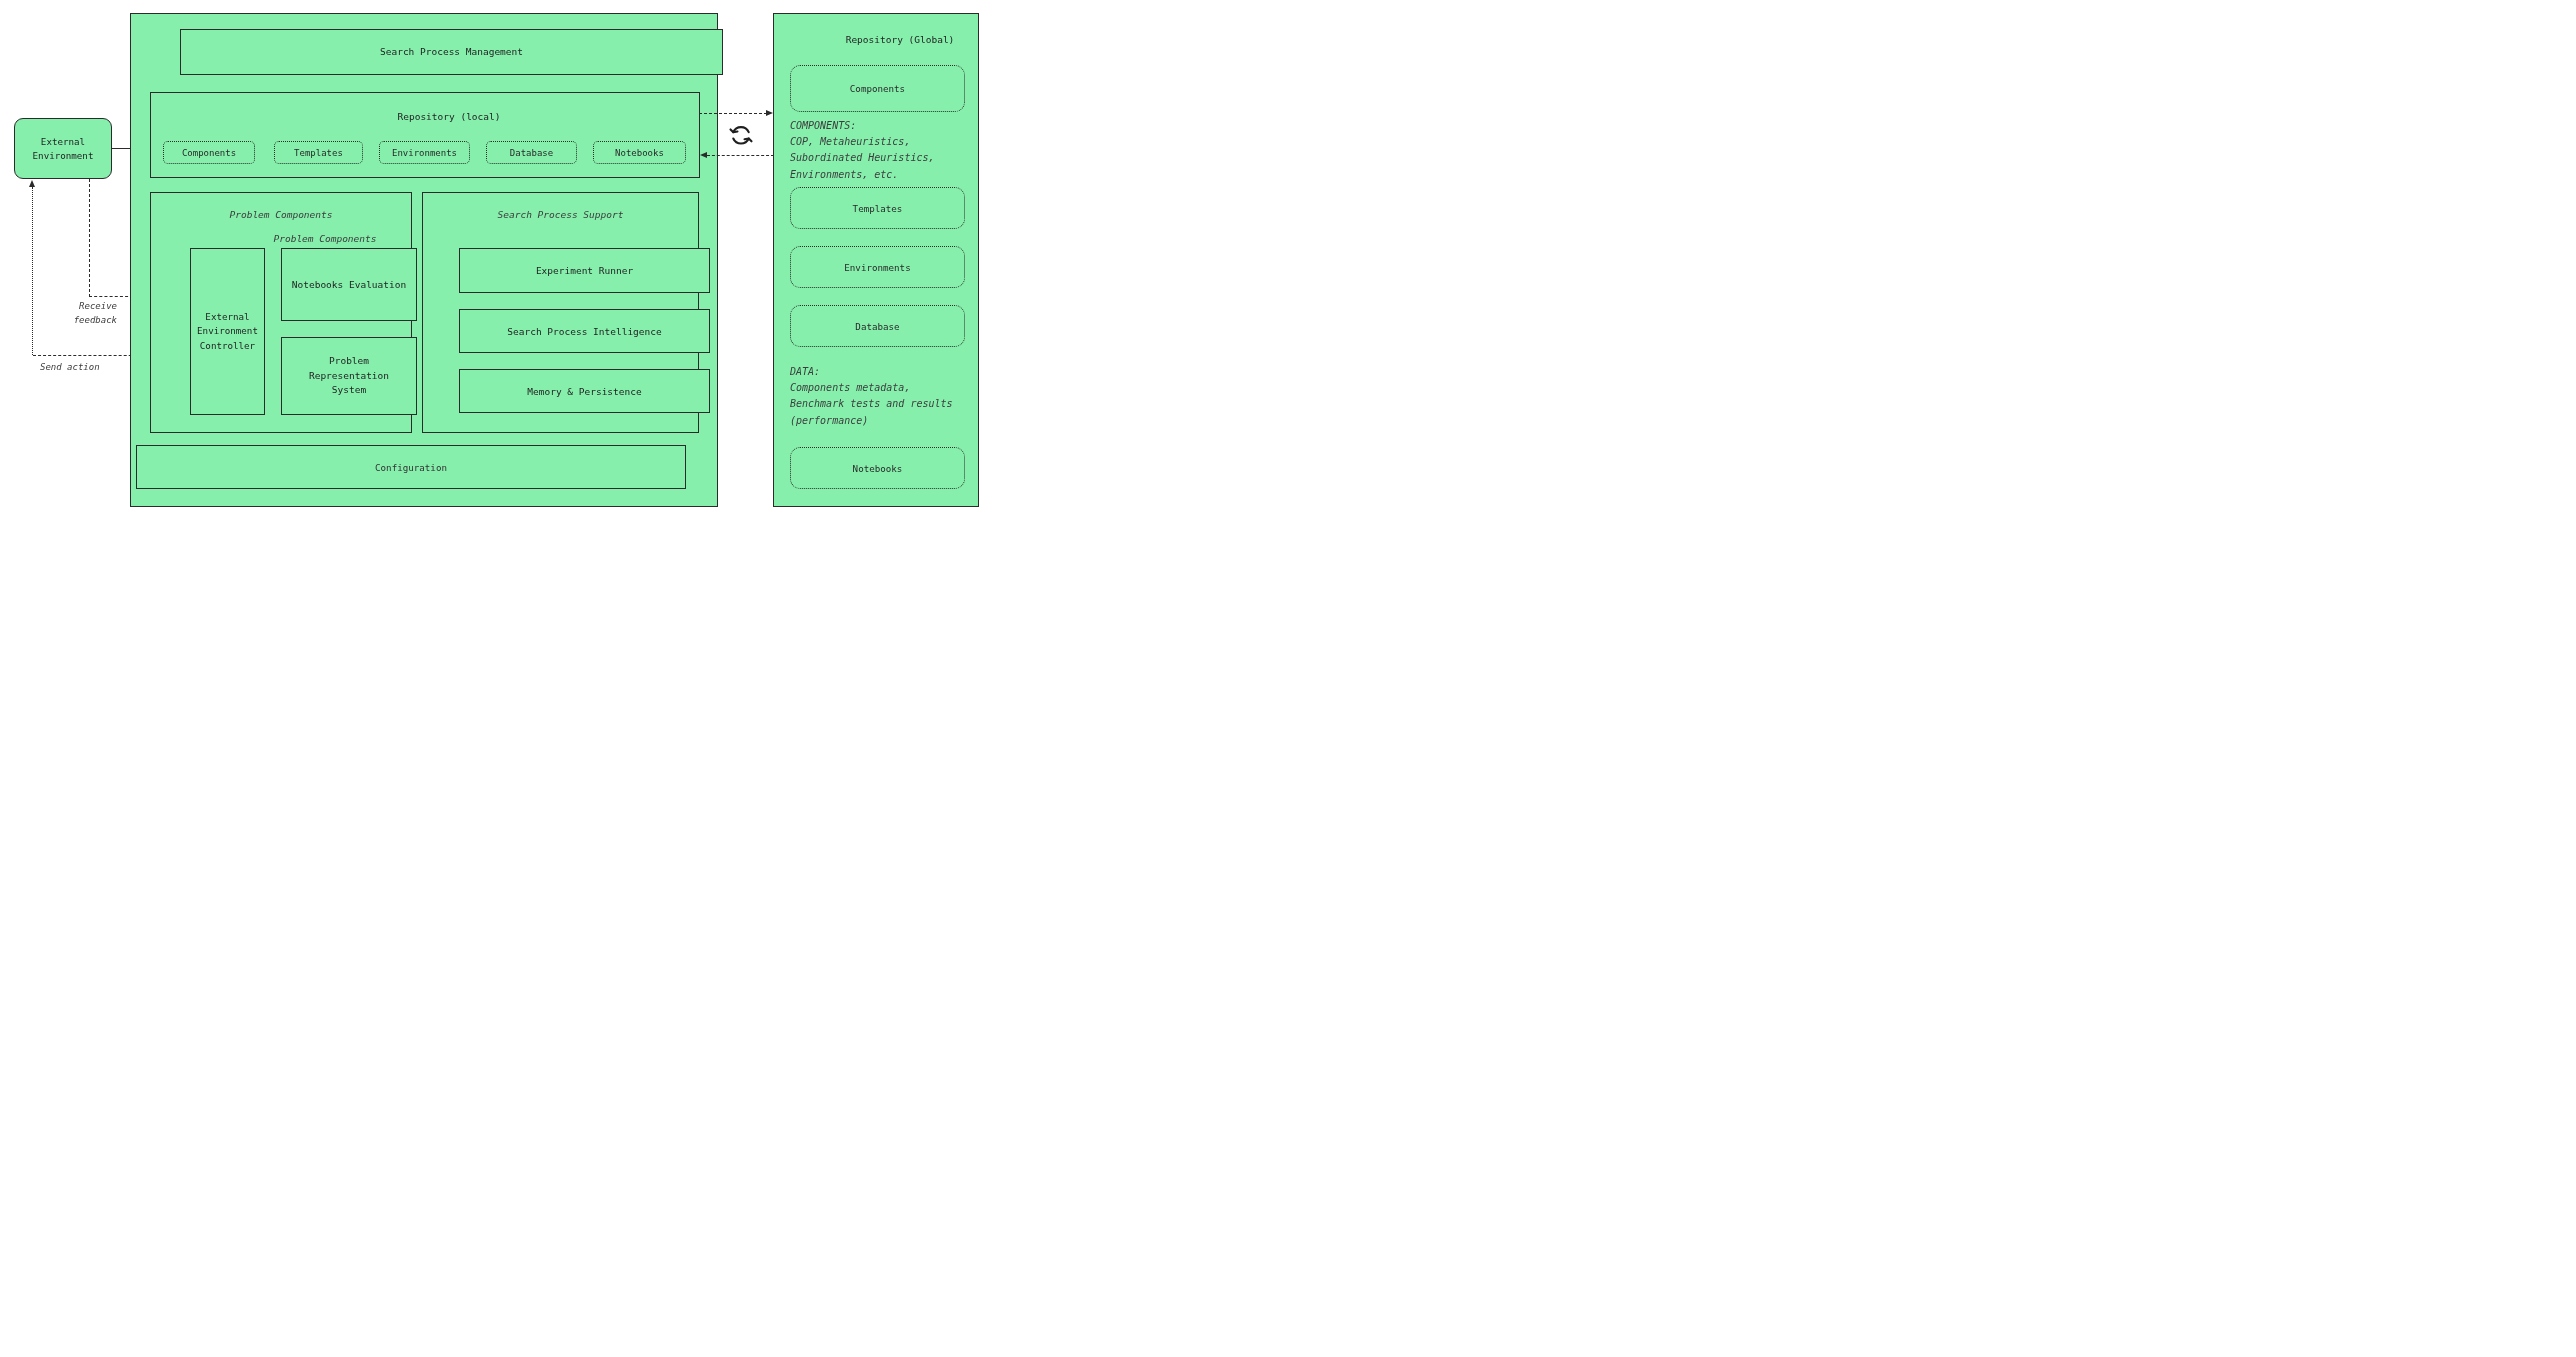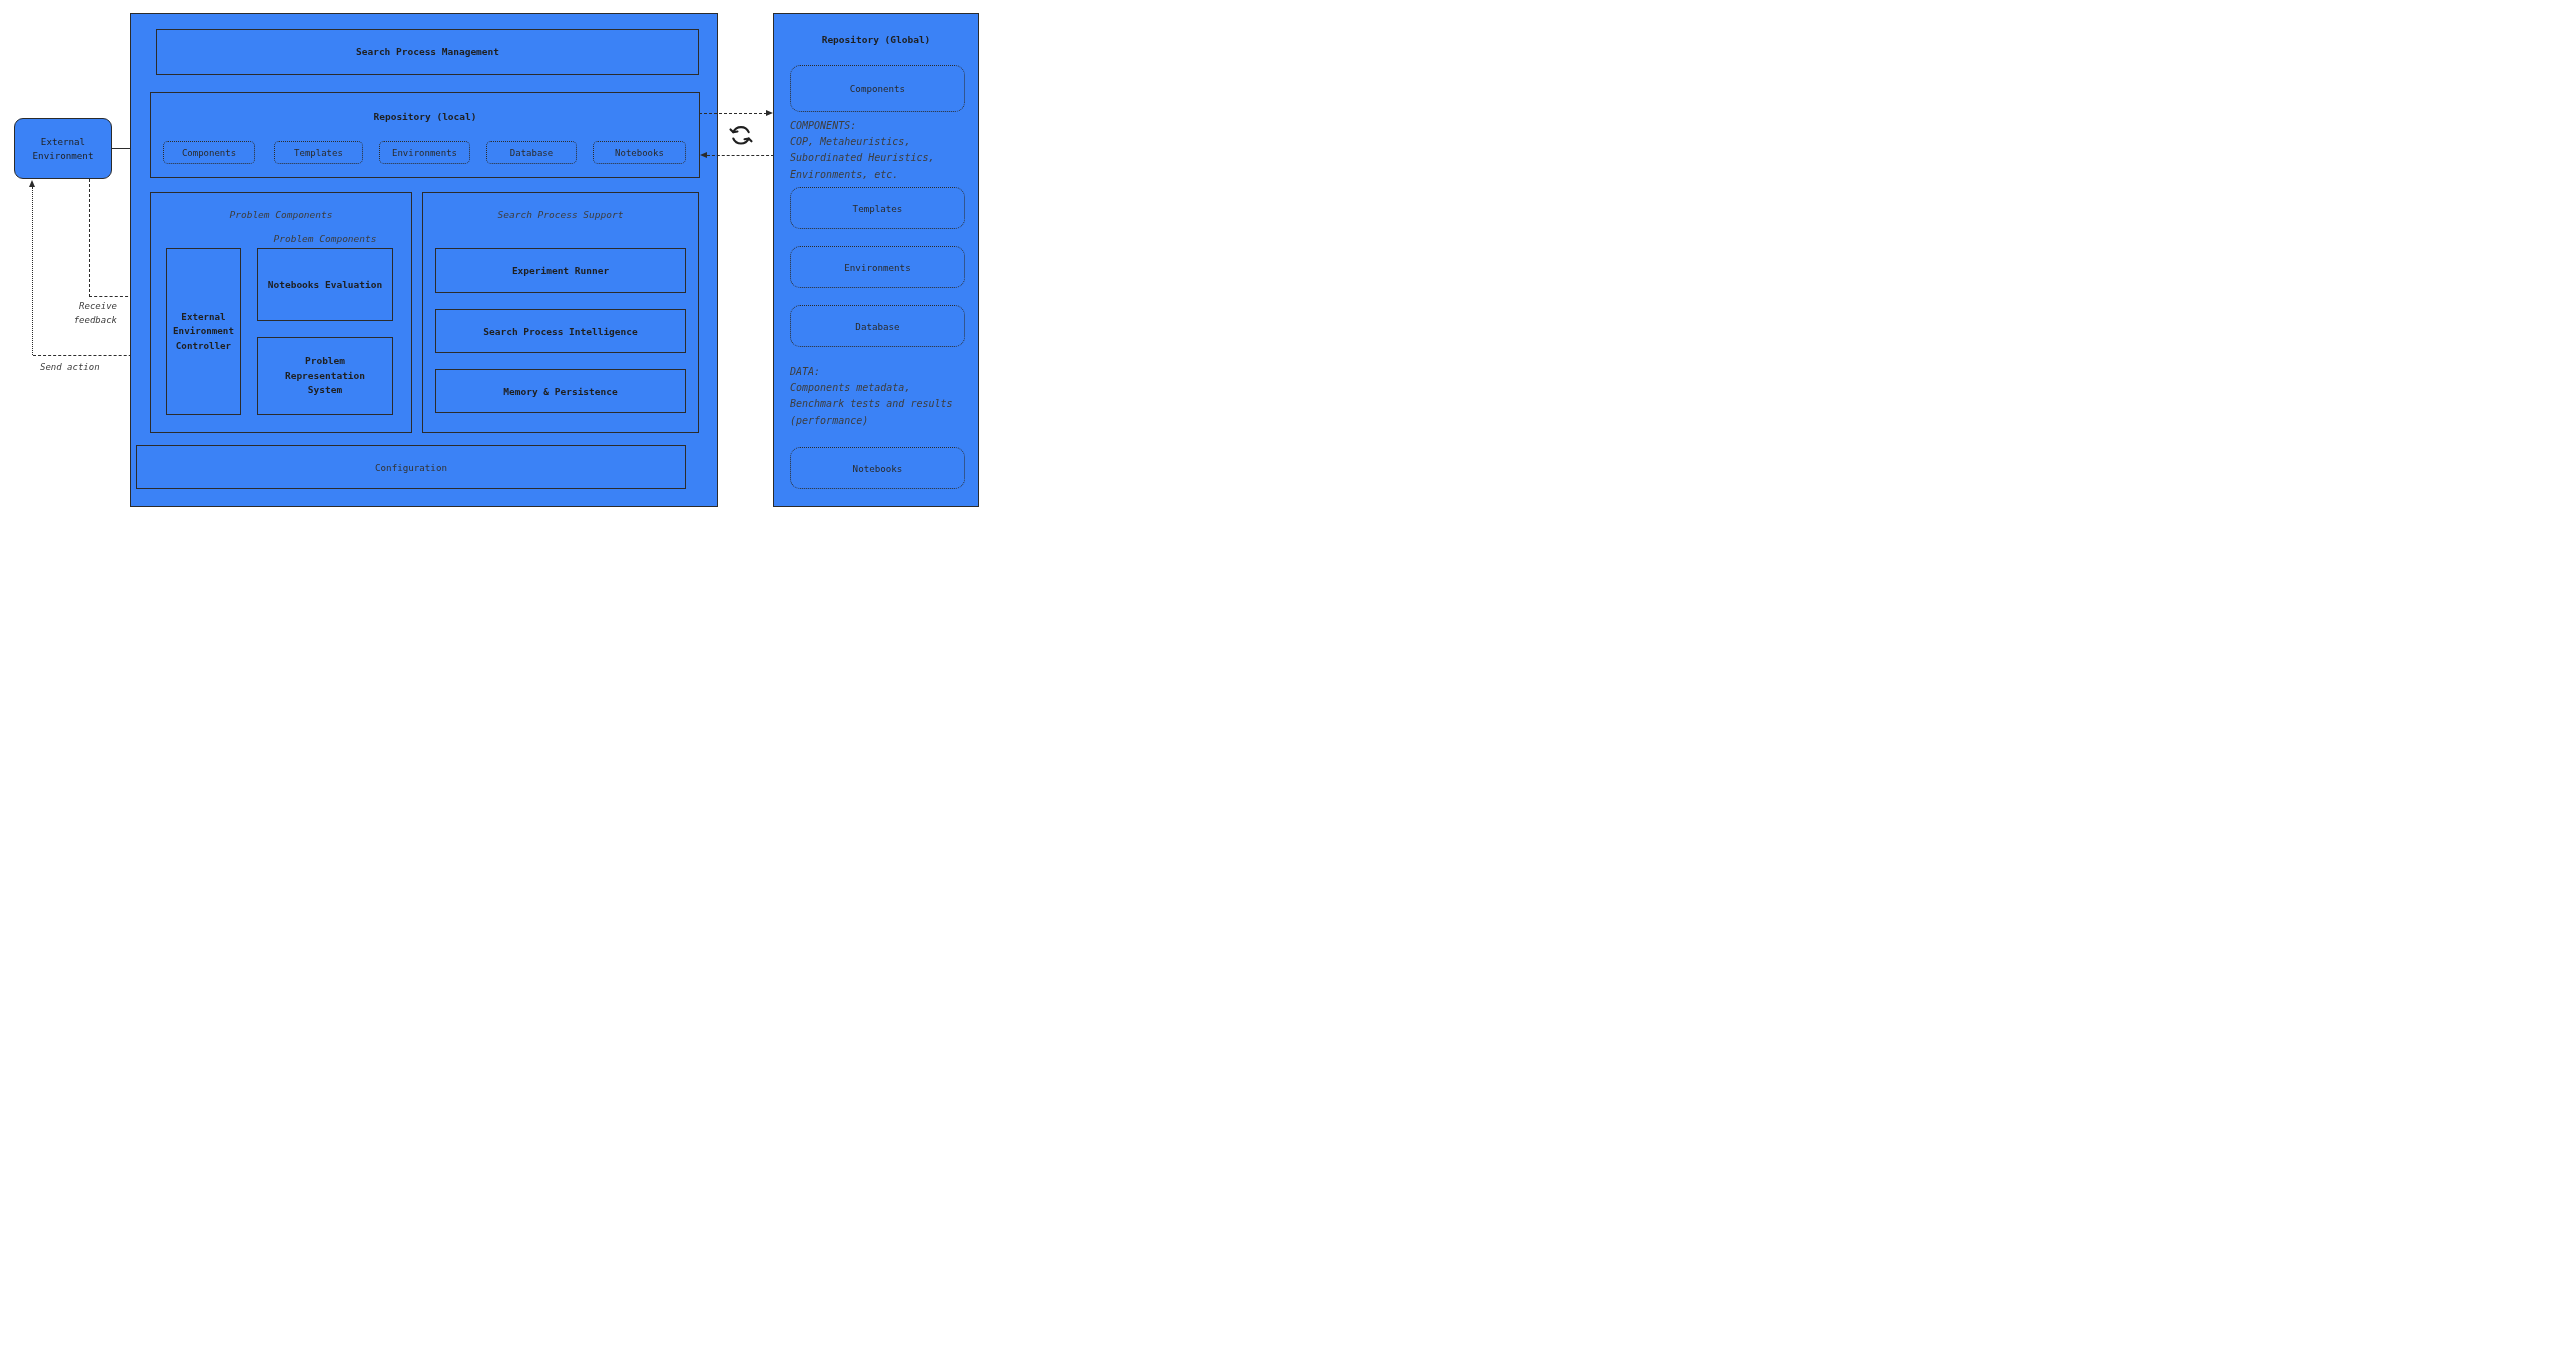--- a/index.html
+++ b/index.html
@@ -1,21 +1,21 @@
 <!DOCTYPE html>
 <html style="font-size:10px"><head>
 <meta charset="utf-8">
 <style>
   html,body{margin:0;padding:0;background:#ffffff;}
   .canvas{position:relative;width:993px;height:524px;background:#ffffff;
     font-family:"DejaVu Sans Mono","Liberation Mono",monospace;color:#1f1f1f;}
   .abs{position:absolute;box-sizing:border-box;}
-  .box{border:1.6px solid #2b2b2b;background:#3b82f6;}
+  .box{border:1.6px solid #2b2b2b;background:#86efac;}
   .flexc{display:flex;align-items:center;justify-content:center;text-align:center;}
-  .bold{font-weight:700;}
+  .bold{font-weight:400;margin-left:24px;}
   .pre{white-space:pre-line;}
   .italic{font-style:italic;color:#3d3d3d;}
   .chip{border:1.3px dotted #2b2b2b;border-radius:5px;font-size:9px;color:#2a2a2a;}
   .gchip{border:1.3px dotted #2b2b2b;border-radius:10px;font-size:9.2px;color:#2a2a2a;}
   .note{font-style:italic;color:#3d3d3d;font-size:10px;line-height:1.62;white-space:pre-line;}
   .dash-h{border-top:1.6px dashed #2b2b2b;height:0;}
   .dot-v{border-left:1.6px dotted #2b2b2b;width:0;}
   .dash-v{border-left:1.6px dashed #2b2b2b;width:0;}
   .solid-h{border-top:1.6px solid #2b2b2b;height:0;}
   .tri{width:0;height:0;}

